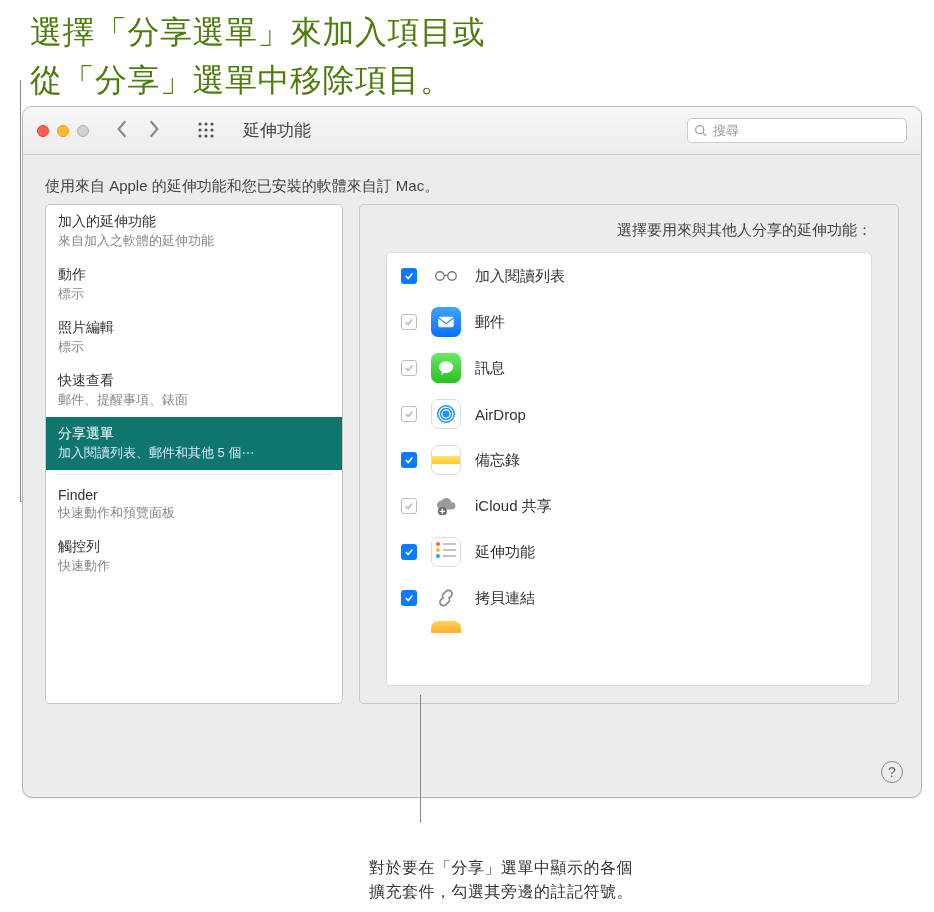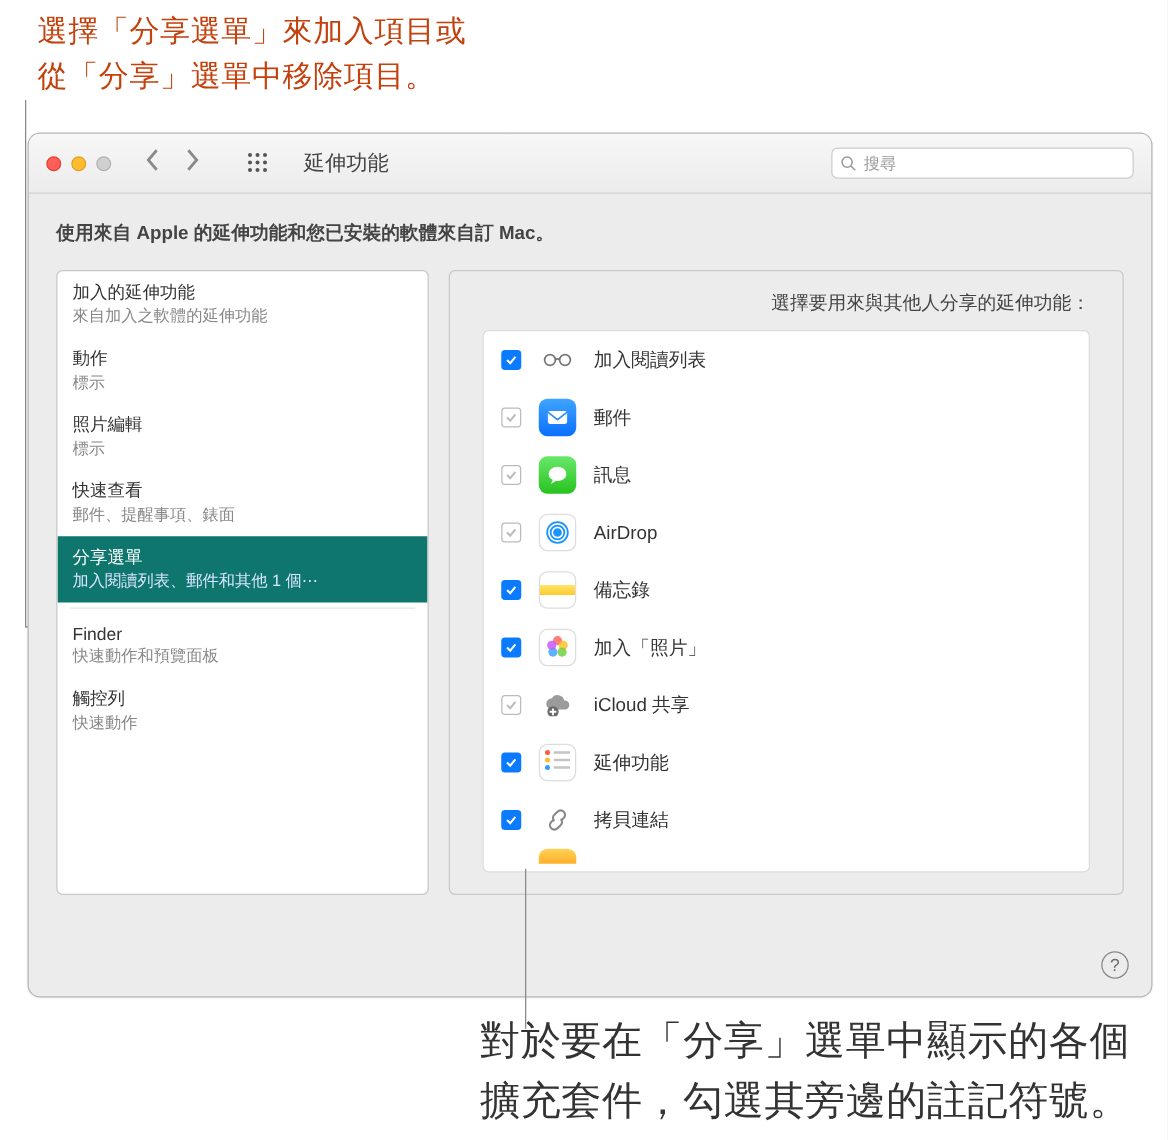--- a/index.html
+++ b/index.html
@@ -8,30 +8,30 @@
   background: #fff;
   width: 934px;
   height: 912px;
   position: relative;
   color: #333;
 }
 .annotation-top {
   position: absolute;
   top: 8px;
   left: 30px;
-  font-size: 24px;
+  font-size: 32px;
   line-height: 1.5;
-  color: #c2410c;
+  color: #4d7c0f;
   letter-spacing: 0.5px;
 }
 .annotation-bottom {
   position: absolute;
   bottom: 8px;
-  left: 384px;
-  font-size: 32px;
+  left: 369px;
+  font-size: 16px;
   line-height: 1.5;
   color: #333;
   letter-spacing: 0.5px;
 }
 .callout-line-top {
   position: absolute;
   left: 20px;
   top: 80px;
   width: 1px;
   height: 422px;
@@ -81,41 +81,40 @@
 .t-red { background: #ff5f57; border: .5px solid #e33e32; }
 .t-yel { background: #febc2e; border: .5px solid #dfa023; }
 .t-grn { background: #d0d0d0; border: .5px solid #b0b0b0; }
 .nav-arrows { display: flex; gap: 18px; color: #8a8a8a; margin-left: 8px; }
 .nav-arrows svg { width: 14px; height: 20px; }
 .grid-icon { color: #555; margin-left: 18px; }
 .grid-icon svg { width: 20px; height: 20px; display:block; }
 .title { font-size: 17px; color: #444; font-weight: 400; margin-left: 8px; }
 .search {
   margin-left: auto;
-  width: 242px;
+  width: 220px;
   height: 25px;
   background: #fff;
   border: 1px solid #ccc;
   border-radius: 5px;
   display: flex;
   align-items: center;
   padding: 0 6px;
   gap: 6px;
   color: #999;
   font-size: 13px;
 }
 .search svg { width: 13px; height: 13px; }
 .window-body {
   padding: 22px;
 }
 .description {
   font-size: 15px;
   color: #444;
-  margin-bottom: 20px;
-  font-weight: bold;
+  margin-bottom: 8px;
 }
 .panels { display: flex; gap: 16px; }
 .sidebar {
   width: 298px;
   height: 500px;
   background: #fff;
   border: 1px solid #c8c8c8;
   border-radius: 5px;
   overflow: hidden;
 }
@@ -268,21 +267,21 @@
         <div class="sidebar-item">
           <div class="si-title">照片編輯</div>
           <div class="si-sub">標示</div>
         </div>
         <div class="sidebar-item">
           <div class="si-title">快速查看</div>
           <div class="si-sub">郵件、提醒事項、錶面</div>
         </div>
         <div class="sidebar-item sel">
           <div class="si-title">分享選單</div>
-          <div class="si-sub">加入閱讀列表、郵件和其他 1 個⋯</div>
+          <div class="si-sub">加入閱讀列表、郵件和其他 5 個⋯</div>
         </div>
         <div class="sidebar-sep"></div>
         <div class="sidebar-item">
           <div class="si-title">Finder</div>
           <div class="si-sub">快速動作和預覽面板</div>
         </div>
         <div class="sidebar-item">
           <div class="si-title">觸控列</div>
           <div class="si-sub">快速動作</div>
         </div>
@@ -361,37 +360,20 @@
                 </svg>
             </div>
             <div class="app-icon" style="background:#fff;border:0.5px solid #ddd;overflow:hidden">
               <div style="height:8px;background:linear-gradient(#ffe46a,#ffc92e);width:100%"></div>
               <div style="height:1px;background:#e8e0c0;margin-top:4px"></div>
               <div style="height:1px;background:#e8e0c0;margin-top:3px"></div>
             </div>
             <div class="row-label">備忘錄</div>
           </div>
 
-          <div class="row">
-            <div class="cb on">
-              <svg viewBox="0 0 12 12" fill="none" stroke-width="2">
-                  <path d="M2 6 L5 9 L10 3"></path>
-                </svg>
-            </div>
-            <div class="app-icon" style="background:#fff;border:0.5px solid #ddd">
-              <svg viewBox="0 0 24 24" width="22" height="22">
-                <circle cx="12" cy="6" r="4" fill="#ff6860" opacity=".85"></circle>
-                <circle cx="17" cy="10" r="4" fill="#ffc22e" opacity=".85"></circle>
-                <circle cx="16" cy="16" r="4" fill="#6ed13e" opacity=".85"></circle>
-                <circle cx="8" cy="16" r="4" fill="#3fa4ff" opacity=".85"></circle>
-                <circle cx="7" cy="10" r="4" fill="#c858ff" opacity=".85"></circle>
-              </svg>
-            </div>
-            <div class="row-label">加入「照片」</div>
-          </div>
 
           <div class="row">
             <div class="cb off">
               <svg viewBox="0 0 12 12" fill="none" stroke-width="2">
                   <path d="M2 6 L5 9 L10 3"></path>
                 </svg>
             </div>
             <div class="app-icon" style="background:#fff">
               <svg viewBox="0 0 26 20" width="24" height="18">
                 <path d="M8 14 a5 5 0 0 1 0 -10 a6 6 0 0 1 11 2 a4 4 0 0 1 1 8 Z" fill="#9b9b9b"></path>

